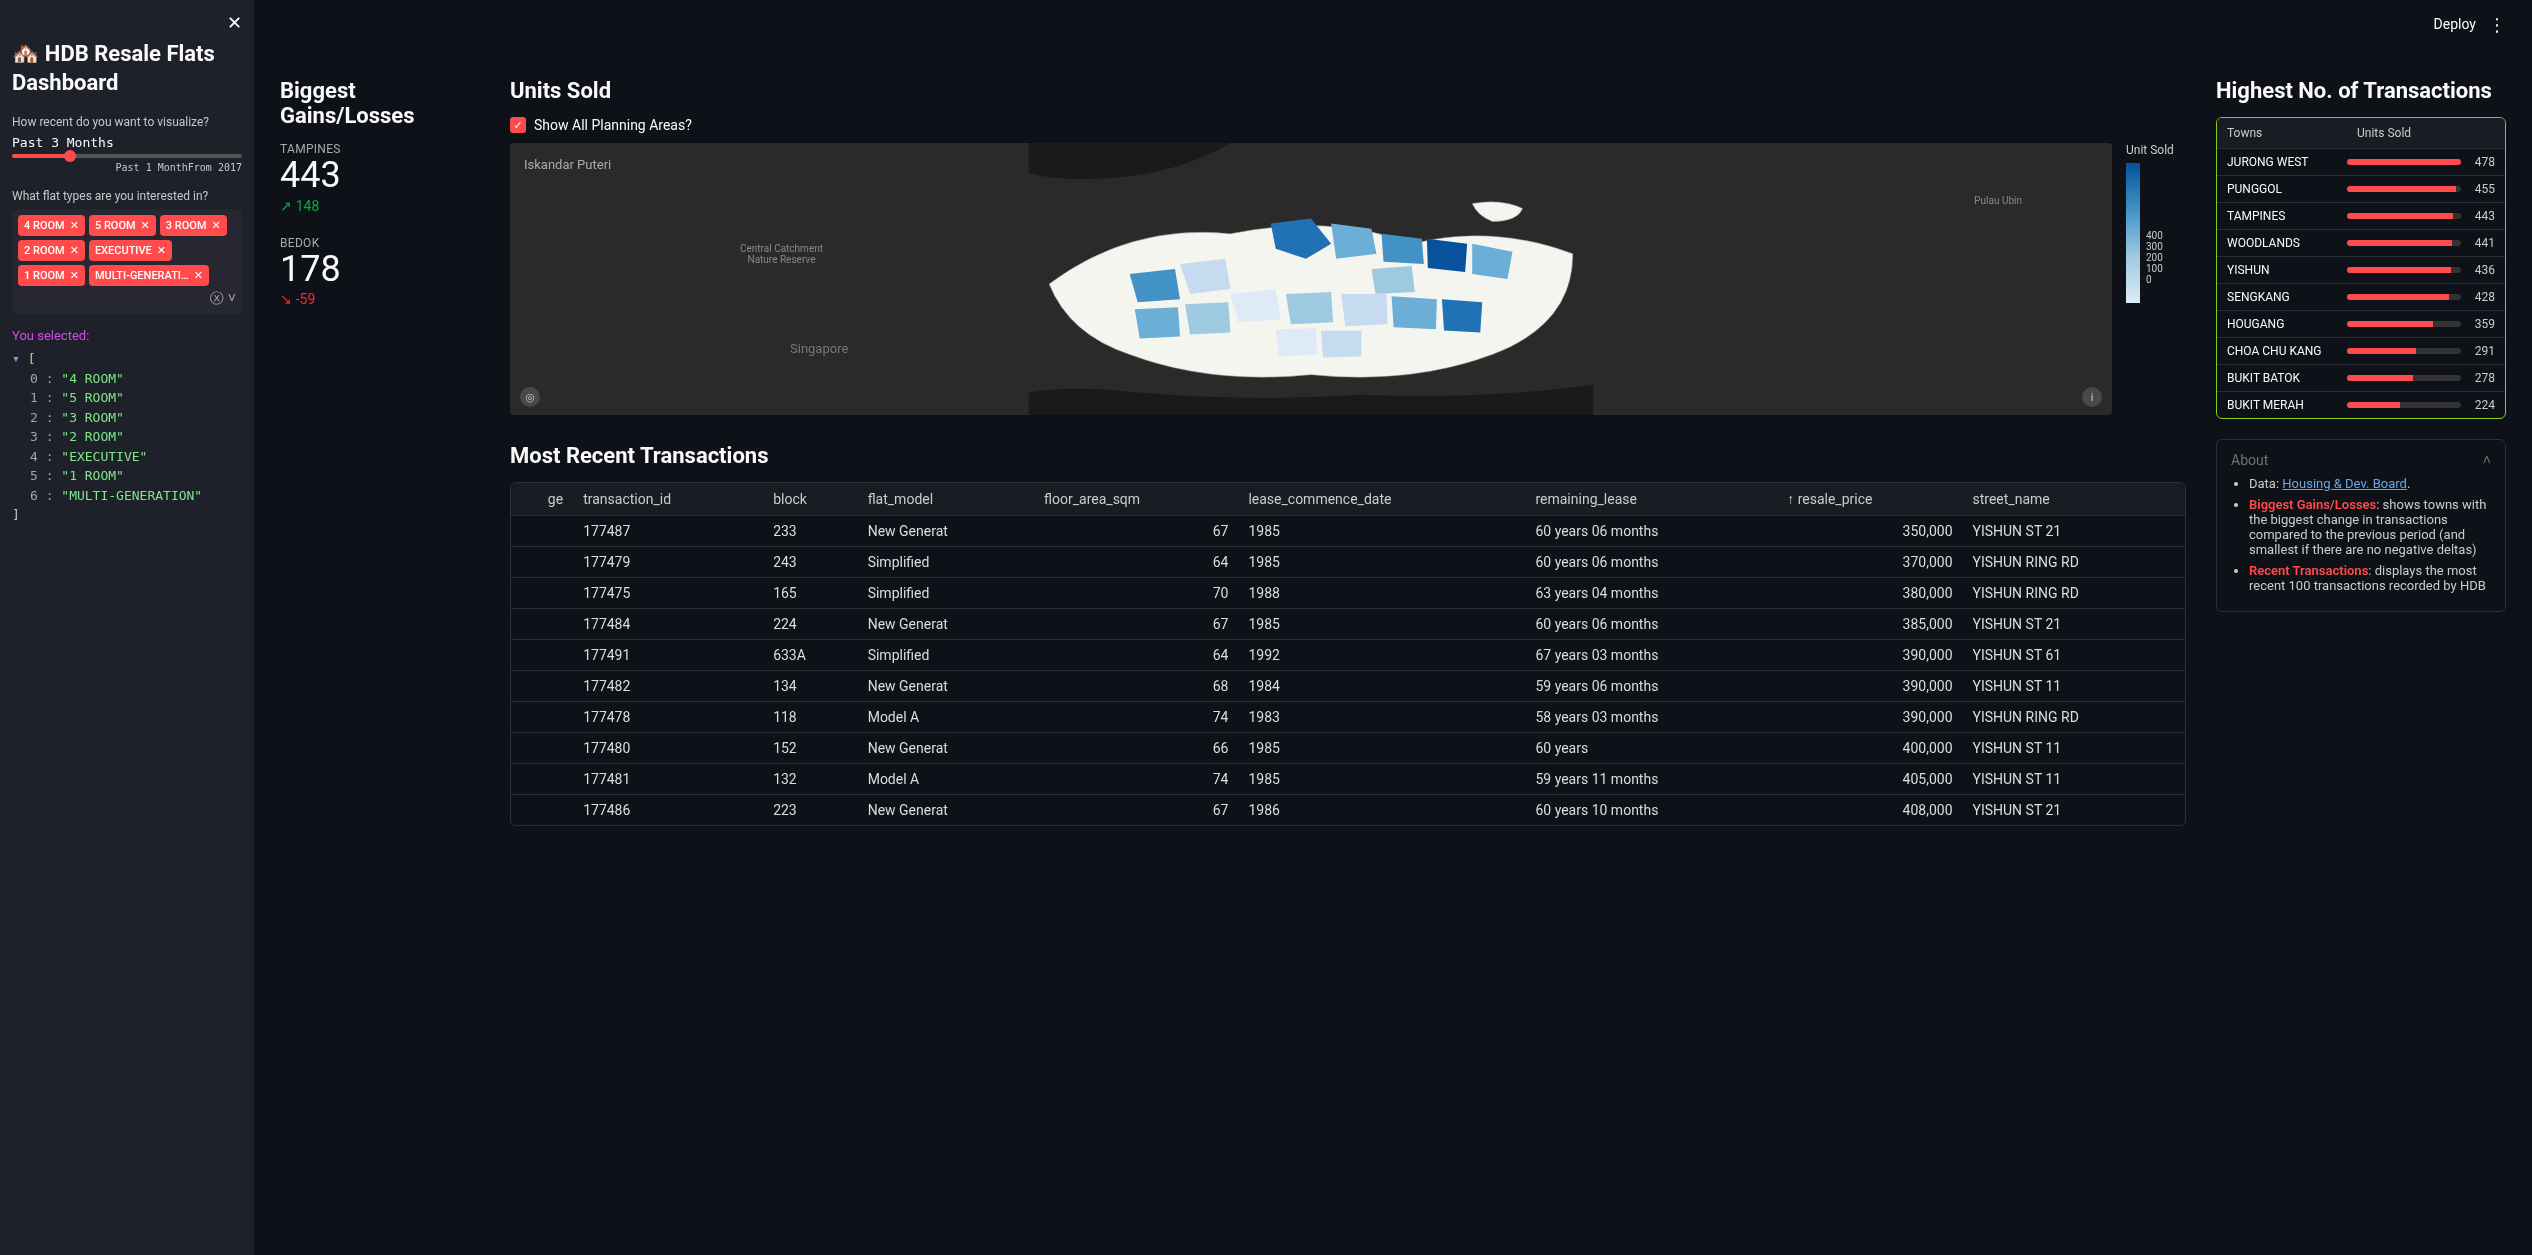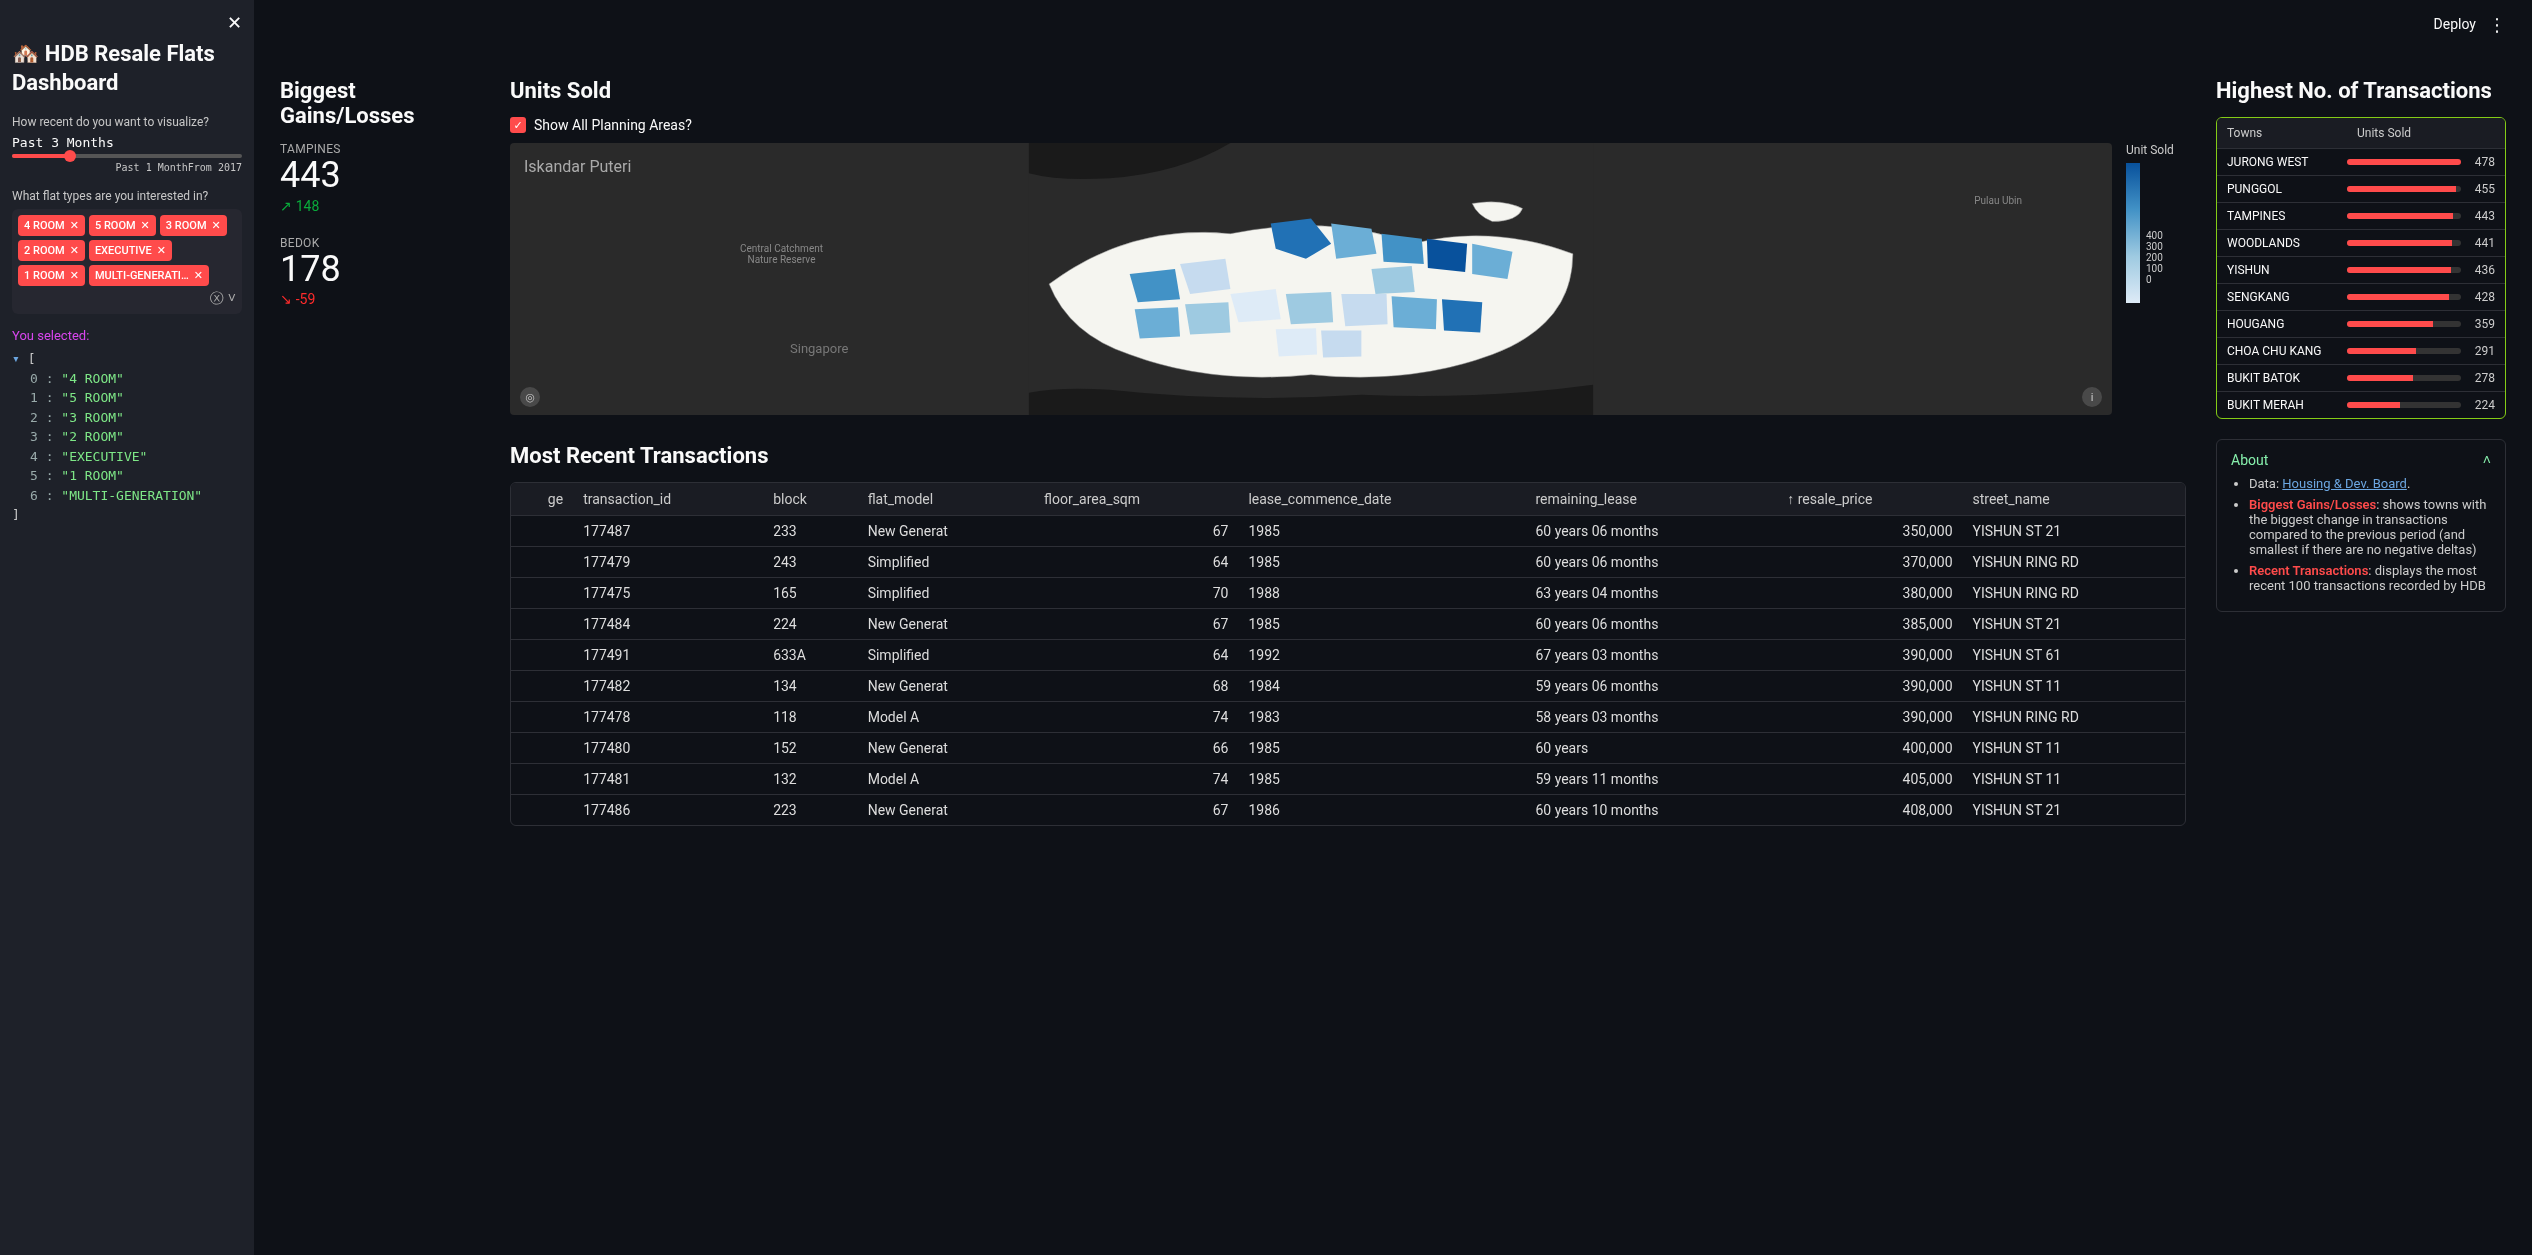--- a/index.html
+++ b/index.html
@@ -120,34 +120,34 @@
 .rank-header div { padding:8px 10px;}
 .rank-th-town { width:130px;}
 .rank-th-units { flex:1;}
 .rank-row { display:flex; align-items:center; border-top:1px solid #2d2f36; font-size:12px;}
 .rank-town { width:130px; padding:6px 10px;}
 .rank-bar-cell { flex:1; padding:6px 10px 6px 0; display:flex; align-items:center; gap:6px;}
 .rank-bar-track { flex:1; height:6px; background:#333; border-radius:3px; overflow:hidden;}
 .rank-bar-fill { height:100%; background:#ff4b4b;}
 .rank-val { width:28px; text-align:right; color:#ccc;}
 .about-panel { border:1px solid #2d2f36; border-radius:6px; margin-top:20px; padding:12px 14px;}
-.about-header { display:flex; justify-content:space-between; align-items:center; font-size:14px; color:#86efac; cursor:pointer; margin-bottom:8px;}
+.about-header { display:flex; justify-content:space-between; align-items:center; font-size:14px; color:#737373; cursor:pointer; margin-bottom:8px;}
 .about-body { font-size:13px; color:#ccc;}
 .about-body ul { list-style:disc; padding-left:18px;}
 .about-body li { margin-bottom:6px;}
 .about-body a { color:#6ca6e0; text-decoration:underline;}
 .strong-gain { color:#ff4b4b; font-weight:600;}
 .section-row2 { margin-top:28px;}
 .data-table { border:1px solid #2d2f36; border-radius:6px; overflow-x:auto; font-size:14px;}
 .data-table table { border-collapse:collapse; min-width:100%;}
 .data-table th { background:#1a1c23; color:#ccc; font-weight:400; padding:8px 10px; text-align:left; border-bottom:1px solid #2d2f36; white-space:nowrap;}
 .data-table td { padding:7px 10px; border-bottom:1px solid #2d2f36; white-space:nowrap; color:#ddd;}
 .data-table tr:last-child td { border-bottom:none;}
 .num { text-align:right;}
-.map-label { position:absolute; color:#888; font-size:16px; pointer-events:none;}
+.map-label { position:absolute; color:#888; font-size:13px; pointer-events:none;}
 .map-ctrl { position:absolute; bottom:8px; width:20px; height:20px; border-radius:50%; background:rgba(255,255,255,0.15); display:flex; align-items:center; justify-content:center; color:#ccc; font-size:11px;}
 </style>
 </head>
 <body>
 
 <div class="sidebar">
   <span class="close-btn">✕</span>
   <h1>🏘️ HDB Resale Flats Dashboard</h1>
 
   <div class="label">How recent do you want to visualize?</div>

